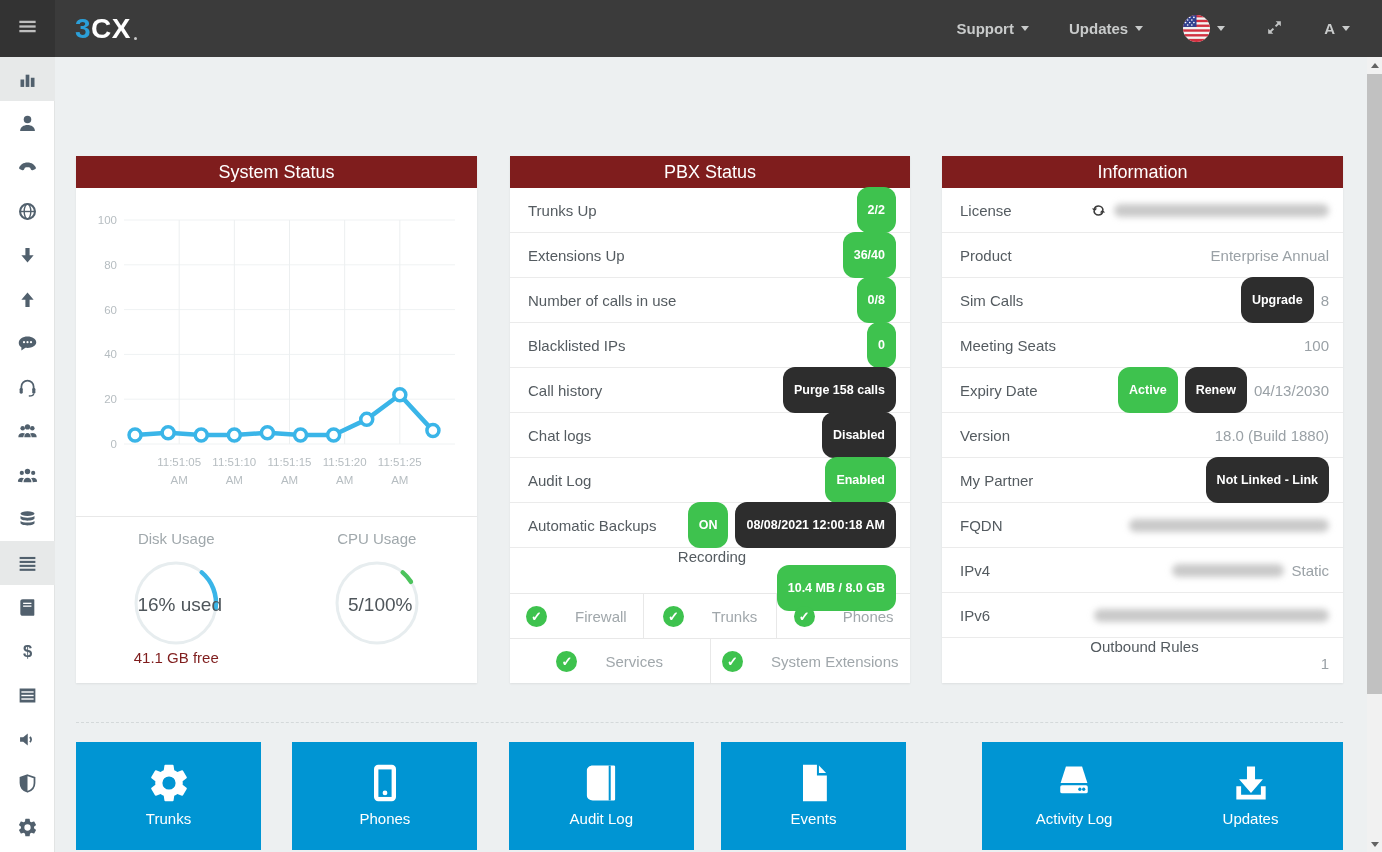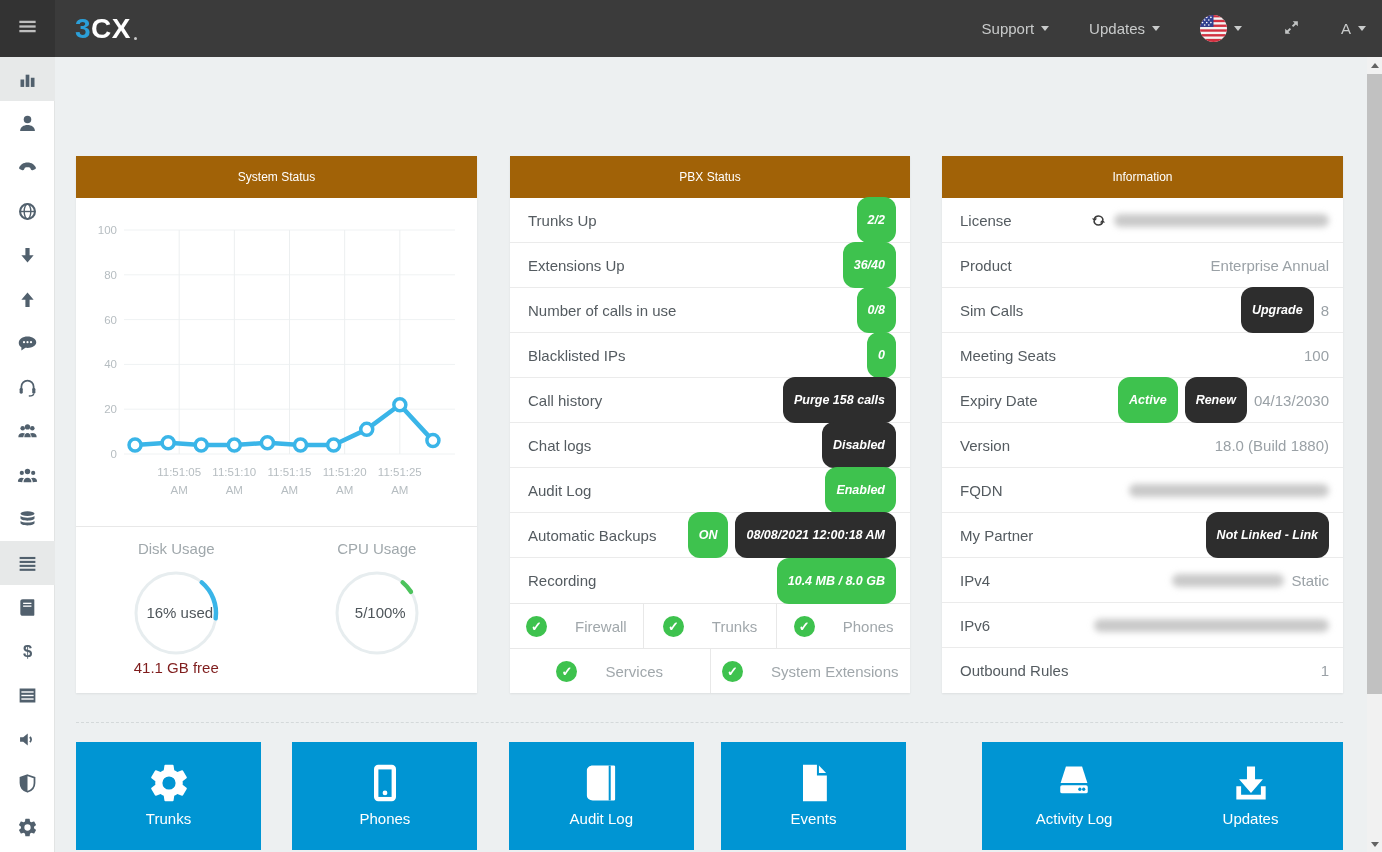--- a/index.html
+++ b/index.html
@@ -8,21 +8,21 @@
   #app { position:relative; width:1382px; height:852px; }
 
   
   #navbar { position:absolute; top:0; left:0; width:1382px; height:57px; background:#3b3b3b; display:flex; align-items:center; z-index:30; }
   #hamburger { width:55px; height:57px; background:#333333; display:flex; align-items:center; justify-content:center; color:#bfbfbf; cursor:pointer; }
   #hamburger svg { width:23px; height:23px; }
   #brand { display:flex; align-items:flex-end; margin-left:20px; font-weight:bold; font-size:28px; letter-spacing:.5px; line-height:1; }
   #brand .b-blue { color:#2b9fd8; }
   #brand .b-white { color:#ffffff; }
   .brand-dot { width:3px; height:3px; background:#c9c9c9; border-radius:50%; margin:0 0 3px 3px; }
-  #nav-right { margin-left:auto; display:flex; gap:40px; padding-right:16px; color:#c9cbcb; font-size:15px; }
+  #nav-right { margin-left:auto; display:flex; gap:40px; padding-right:32px; color:#c9cbcb; font-size:15px;font-weight:bold; }
   .nav-item { display:flex; align-items:center; cursor:pointer; }
   .caret { display:inline-block; width:0; height:0; border-left:4.5px solid transparent; border-right:4.5px solid transparent; border-top:5px solid #c9cbcb; margin-left:7px; }
   .flag-wrap { width:27px; height:27px; border-radius:50%; overflow:hidden; display:inline-block; }
   .flag-wrap svg { width:27px; height:27px; display:block; }
   #fullscreen-btn svg { width:19px; height:19px; color:#c3c5c5; }
 
   
   #sidebar { position:absolute; top:57px; left:0; width:55px; bottom:0; background:#ffffff; border-right:1px solid #e2e4e4; z-index:20; }
   .side-item { width:55px; height:44px; display:flex; align-items:center; justify-content:center; color:#51606d; cursor:pointer; }
   .side-item.active { background:#e7e9e9; }
@@ -30,43 +30,43 @@
 
   
   #pagehead { position:absolute; top:57px; left:55px; right:15px; height:76px; background:#f6f8f8; border-bottom:1px solid #e0e3e4; }
   #page-title { position:absolute; left:23px; top:22px; font-size:26px; color:#7e8b95; letter-spacing:.3px; }
   #help-btn { position:absolute; right:24px; top:20px; height:37px; background:#ffffff; border:1px solid #dfe3e4; border-radius:3px; display:flex; align-items:center; gap:7px; padding:0 14px; font-size:15px; color:#4a4a4a; cursor:pointer; box-shadow:0 1px 1px rgba(0,0,0,.04); }
   #help-btn svg { width:17px; height:17px; color:#4a5f74; }
 
   
   #content { position:absolute; top:133px; left:55px; right:15px; bottom:0; }
   .panel { position:absolute; top:23px; width:401px; background:#ffffff; box-shadow:0 1px 2px rgba(0,0,0,.07); }
-  .panel-head { height:42px; background:#a16207; color:#ffffff; font-size:12px; display:flex; align-items:center; justify-content:center; }
+  .panel-head { height:32px; background:#7f1d1d; color:#ffffff; font-size:18px; display:flex; align-items:center; justify-content:center; }
   #panel-system { left:21px; }
   #panel-pbx { left:455px; width:400px; }
   #panel-info { left:887px; }
 
   
   #chart-wrap { height:329px; border-bottom:1px solid #e8e8e8; padding:4px 10px 0 10px; }
   #chart-wrap text { fill:#b6bdc1; font-size:11.5px; font-family:"Liberation Sans",sans-serif; }
 
   
   #gauges { display:flex; height:166px; }
   .gauge { flex:1; display:flex; flex-direction:column; align-items:center; padding-top:13px; }
   .gauge-label { font-size:15px; color:#a0a8ac; }
   .donut { position:relative; width:96px; height:96px; margin-top:8px; }
-  .donut-center { position:absolute; left:7px; right:0; top:39px; text-align:center; font-size:15px; color:#4f565b; }
+  .donut-center { position:absolute; left:7px; right:0; top:39px; text-align:center; font-size:19px; color:#4f565b; }
   .gauge-sub { font-size:15px; color:#7f1d1d; margin-top:-2px; }
 
   
   .prow { height:45px; display:flex; align-items:center; border-bottom:1px solid #ebebeb; padding:0 14px 0 18px; }
-  .prow:last-child { border-bottom:none; }
+  .prow:last-child { border-bottom:none;flex-direction:column; }
   .plabel { font-size:15px; color:#545b60; }
   .pright { margin-left:auto; display:flex; align-items:center; gap:7px; }
-  .badge { color:#fff; font-size:12.5px; font-weight:bold; padding:16px 11px; border-radius:12px; white-space:nowrap;font-style:italic; }
+  .badge { color:#fff; font-size:12.5px; font-weight:bold; padding:16px 11px; border-radius:12px; white-space:nowrap; }
   .badge.green { background:#3ec24e; }
   .badge.dark { background:#2d2d2d; cursor:pointer; }
   .rvalue { font-size:15px; color:#9aa1a6; }
   .redacted { display:inline-block; height:13px; border-radius:7px; background:#c9c9c9; filter:blur(3px); }
   .icon-refresh { color:#3b3b3b; cursor:pointer; display:inline-flex; }
   .icon-refresh svg { width:17px; height:17px; }
 
   
   .check-row { display:flex; border-top:1px solid #e8e8e8; height:45px; }
   .check-cell { flex:1; display:flex; align-items:center; justify-content:center; gap:8px; border-left:1px solid #e8e8e8; }
@@ -511,29 +511,29 @@
               <span class="rvalue">04/13/2030</span>
             </span>
           </div>
           <div class="prow">
             <span class="plabel">Version</span>
             <span class="pright">
               <span class="rvalue">18.0 (Build 1880)</span>
             </span>
           </div>
           <div class="prow">
+            <span class="plabel">My Partner</span>
+            <span class="pright">
+              <span class="badge dark">Not Linked - Link</span>
+            </span>
+          </div>
+          <div class="prow">
             <span class="plabel">FQDN</span>
             <span class="pright">
               <span class="redacted" style="width: 200px;"></span>
-            </span>
-          </div>
-          <div class="prow">
-            <span class="plabel">My Partner</span>
-            <span class="pright">
-              <span class="badge dark">Not Linked - Link</span>
             </span>
           </div>
           <div class="prow">
             <span class="plabel">IPv4</span>
             <span class="pright">
               <span class="redacted" style="width: 112px;"></span>
               <span class="rvalue">Static</span>
             </span>
           </div>
           <div class="prow">

